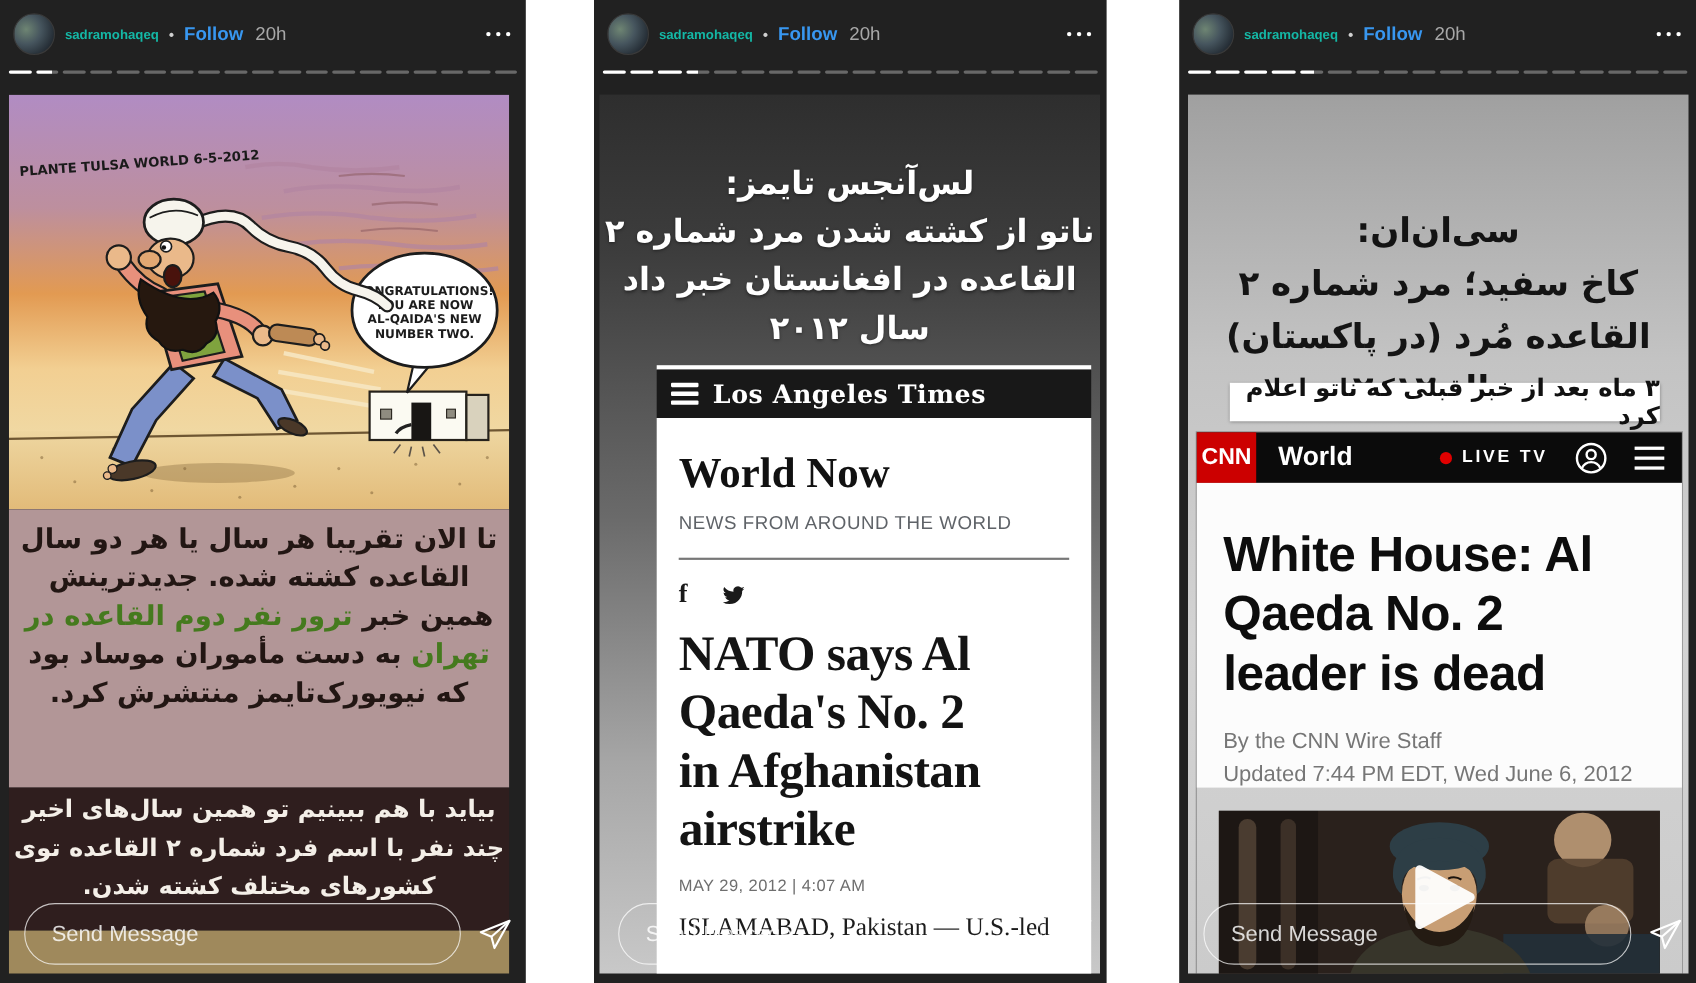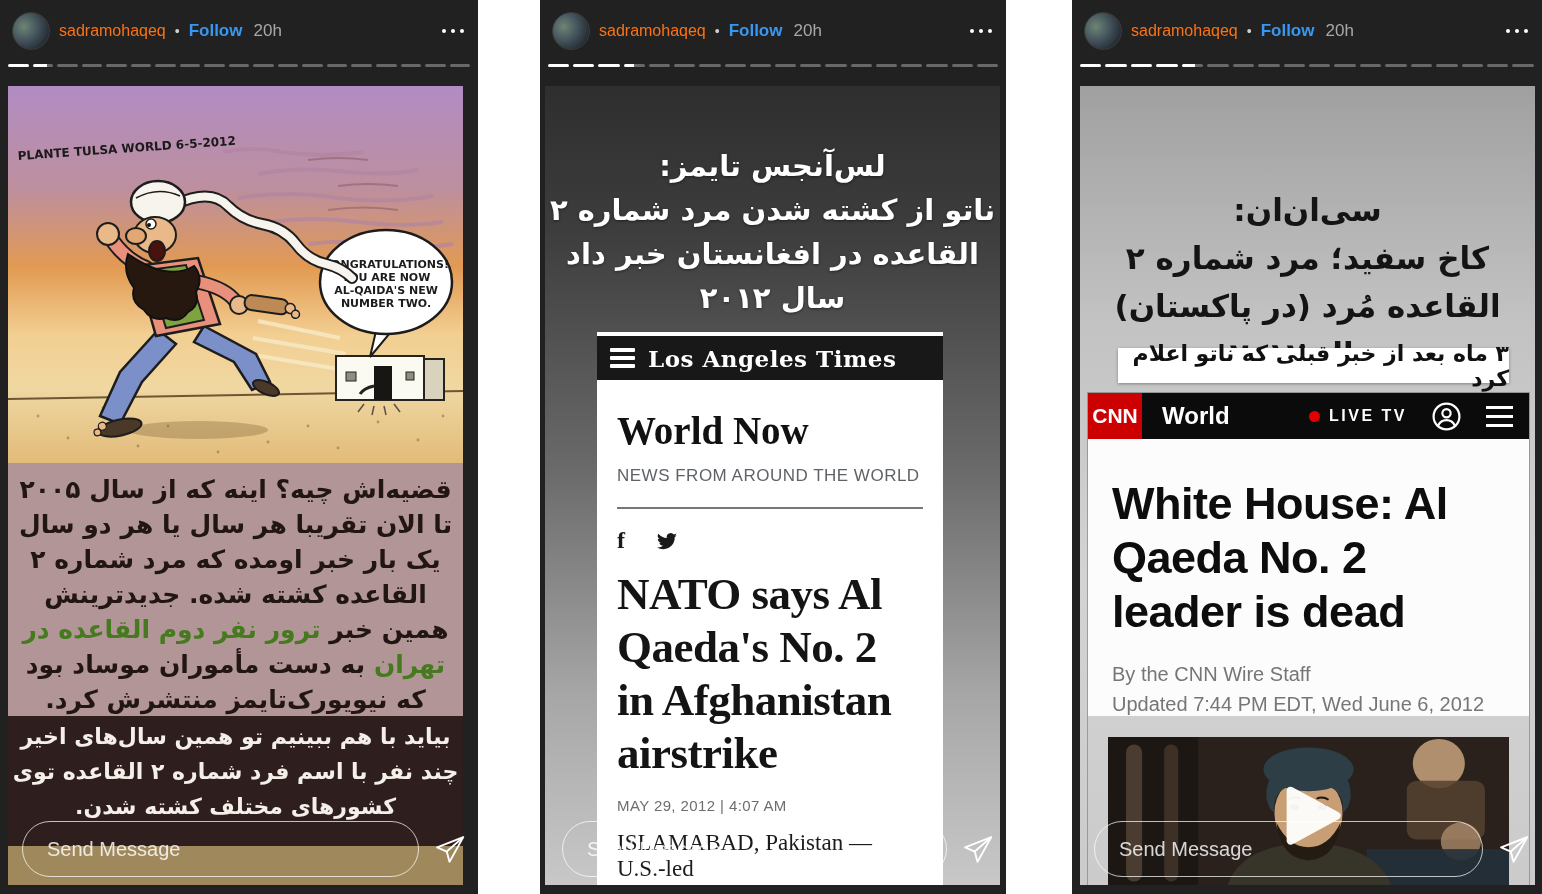--- a/index.html
+++ b/index.html
@@ -11,21 +11,21 @@
   #panel1 { left:0; width:478px; }
   #panel2 { left:540px; width:466px; }
   #panel3 { left:1072px; width:470px; }
 
   
   .story-header { position:absolute; top:8px; left:12px; right:10px; height:46px;
                   display:flex; align-items:center; gap:9px; z-index:6; }
   .avatar { width:38px; height:38px; border-radius:50%; flex:0 0 auto;
             background:radial-gradient(circle at 30% 38%, #6e8573 0%, #46555e 40%, #232b33 78%);
             border:1px solid #3a3a3a; }
-  .username { color:#f97316; font-weight:normal; font-size:16px; }
+  .username { color:#14b8a6; font-weight:bold; font-size:12px; }
   .sep { color:#d0d0d0; font-size:14px; }
   .follow { color:#3897f0; font-size:17px; font-weight:600; cursor:pointer; }
   .time { color:#a8a8a8; font-size:17px; margin-left:2px; }
   .spacer { flex:1; }
   .menu-dots { display:flex; gap:5px; padding:8px 4px; cursor:pointer; }
   .menu-dots i { width:4px; height:4px; border-radius:50%; background:#ffffff; }
 
   
   .progress { position:absolute; top:64px; left:8px; right:8px; height:3px;
               display:flex; gap:4px; z-index:6; }
@@ -63,21 +63,21 @@
   .caption-footer .cap-line { font-family:"DejaVu Sans", sans-serif; font-weight:bold;
                     font-size:22px; line-height:35px; color:#f4efe8; }
   .caption-tan { height:61px; background:#9f895c; }
 
   
   .p2-headline { position:absolute; top:58px; left:0; right:0; text-align:center;
                  direction:rtl; z-index:2; }
   .p2-headline .hl-line { font-family:"DejaVu Sans", sans-serif; color:#ffffff;
                  font-weight:bold; font-size:29px; line-height:44px;
                  text-shadow:0 1px 3px rgba(0,0,0,.45); }
-  .lat-card { position:absolute; left:52px; width:346px; top:246px; bottom:-4px;
+  .lat-card { position:absolute; left:52px; width:395px; top:246px; bottom:-4px;
               display:flex; flex-direction:column; z-index:1; }
   .lat-topline { height:4px; background:#ffffff; }
   .lat-header { height:44px; background:#181818; display:flex; align-items:center;
                 gap:13px; padding:0 13px; }
   .burger { display:flex; flex-direction:column; gap:4px; }
   .burger i { width:25px; height:4px; background:#ffffff; border-radius:1px; }
   .lat-masthead { color:#ffffff; font-family:"DejaVu Serif", serif; font-weight:bold;
                   font-size:23px; letter-spacing:.5px; white-space:nowrap; }
   .lat-body { flex:1; background:#ffffff; padding:28px 20px 0; }
   .lat-section-title { font-family:"Liberation Serif", serif; font-weight:bold;
@@ -280,23 +280,21 @@
             <ellipse cx="112" cy="342" rx="22" ry="8" fill="#4a3828" stroke="#1d1d1d" stroke-width="2"></ellipse>
             <circle cx="95" cy="337" r="4" fill="#eab98a" stroke="#1d1d1d" stroke-width="1.2"></circle>
             <circle cx="89" cy="342" r="3.4" fill="#eab98a" stroke="#1d1d1d" stroke-width="1.2"></circle>
           </g>
           <ellipse cx="258" cy="302" rx="14" ry="6" fill="#4a3828" stroke="#1d1d1d" stroke-width="2" transform="rotate(24 258 302)"></ellipse>
         </g>
       </svg>
     </div>
 
     <div class="caption-main">
-      <div class="cap-line">قضیه‌اش چیه؟ اینه که از سال ۲۰۰۵</div>
       <div class="cap-line">تا الان تقریبا هر سال یا هر دو سال</div>
-      <div class="cap-line">یک بار خبر اومده که مرد شماره ۲</div>
       <div class="cap-line">القاعده کشته شده. جدیدترینش</div>
       <div class="cap-line"><span>همین خبر </span><span class="hl-green">ترور نفر دوم القاعده در</span></div>
       <div class="cap-line"><span class="hl-green">تهران</span><span> به دست مأموران موساد بود</span></div>
       <div class="cap-line">که نیویورک‌تایمز منتشرش کرد.</div>
     </div>
 
     <div class="caption-footer">
       <div class="cap-line">بیاید با هم ببینیم تو همین سال‌های اخیر</div>
       <div class="cap-line">چند نفر با اسم فرد شماره ۲ القاعده توی</div>
       <div class="cap-line">کشورهای مختلف کشته شدن.</div>

